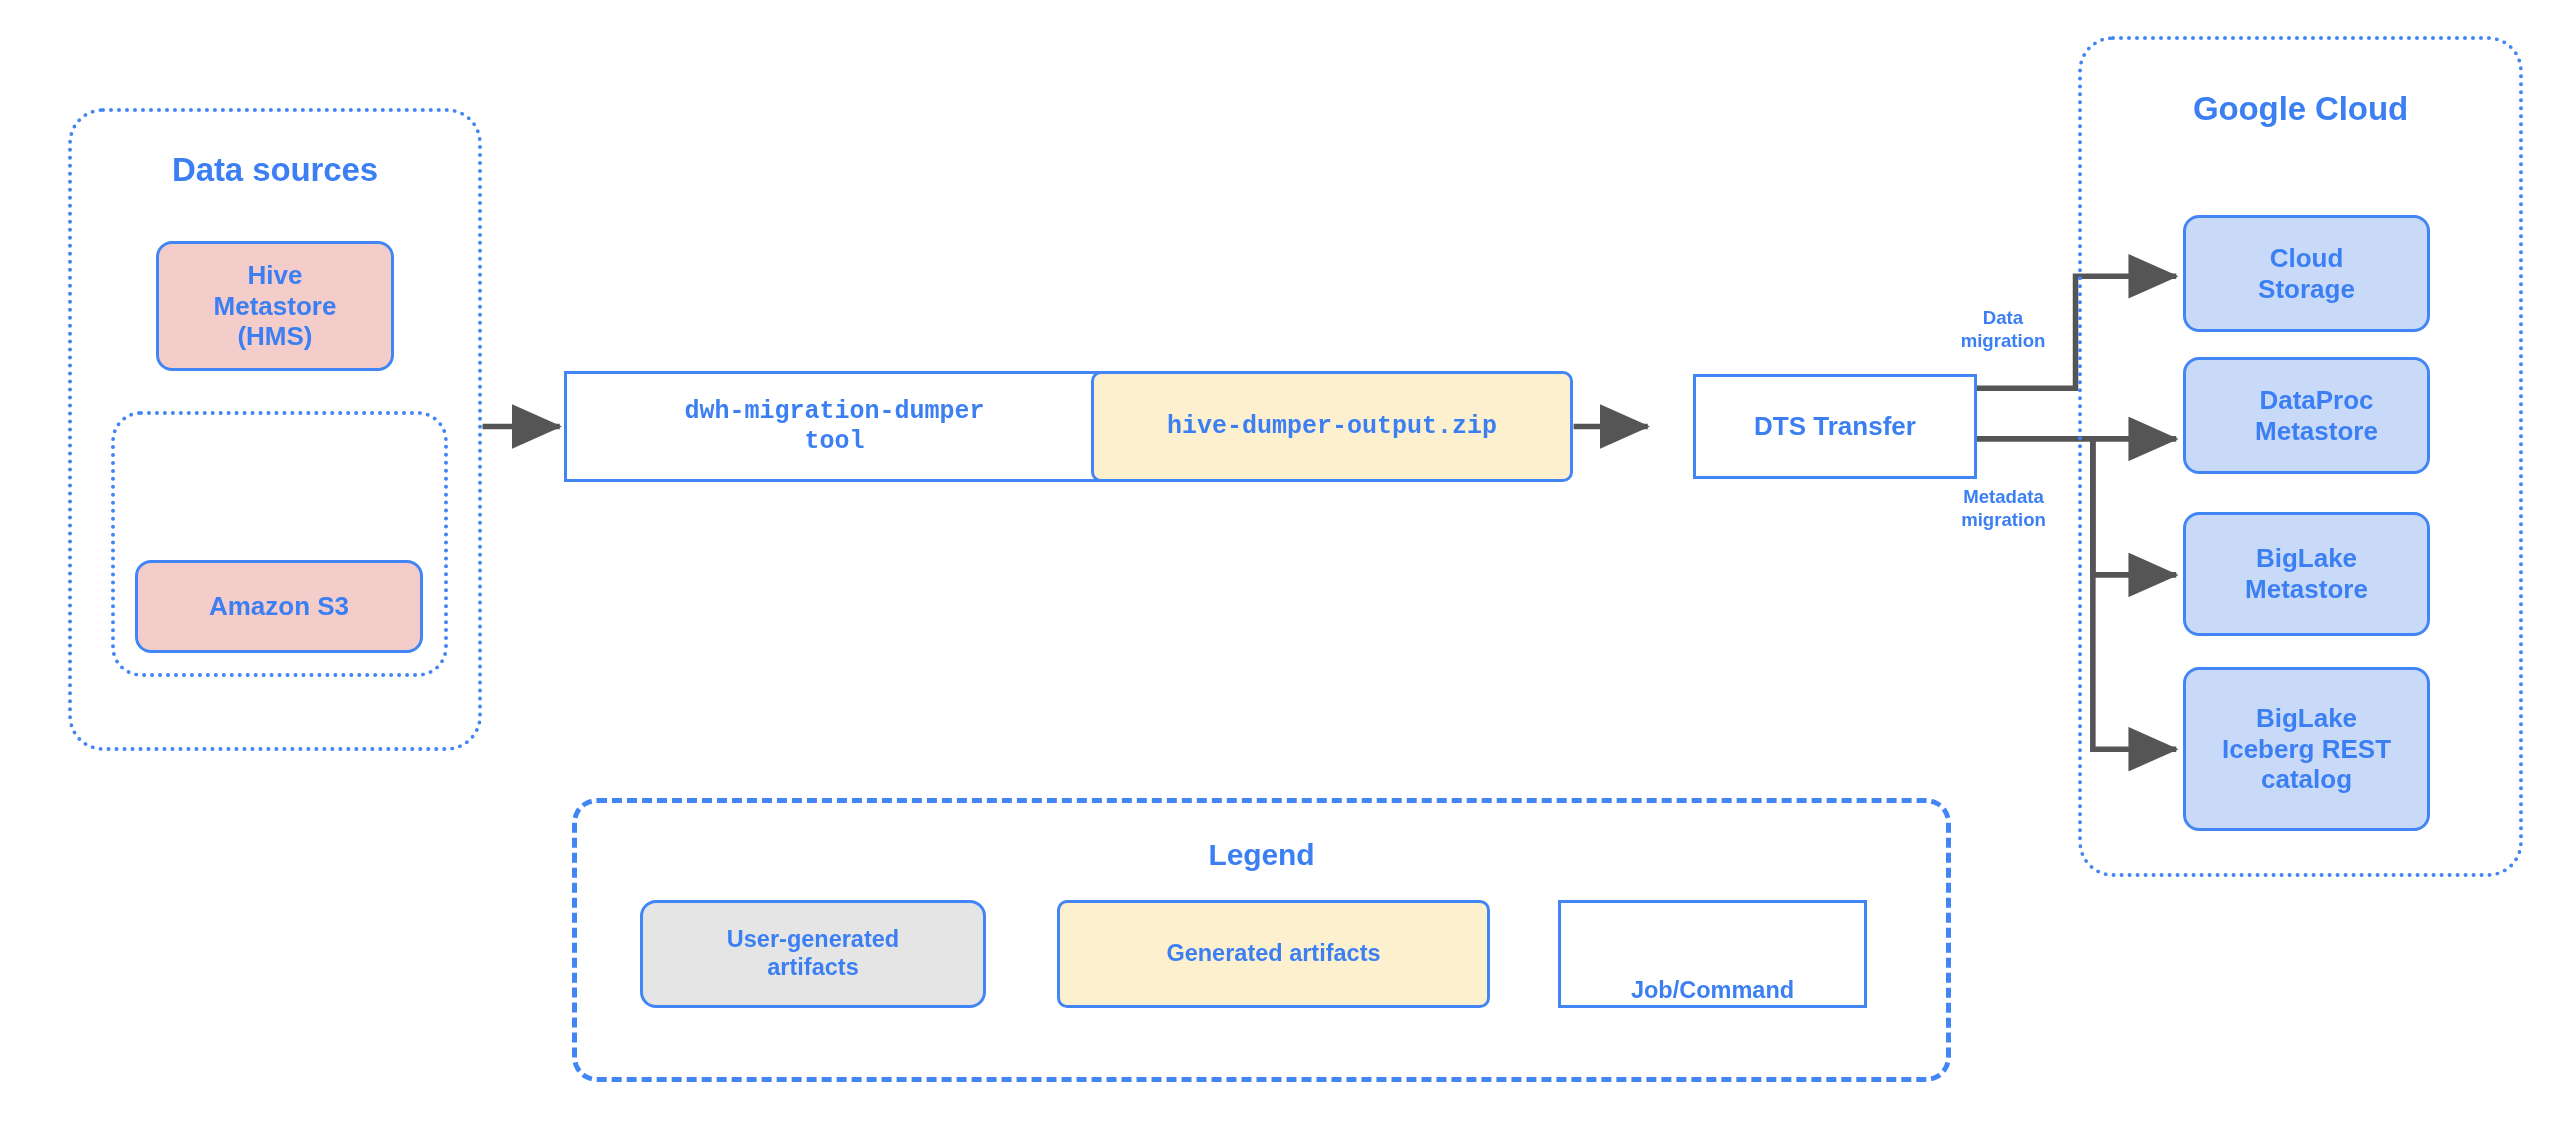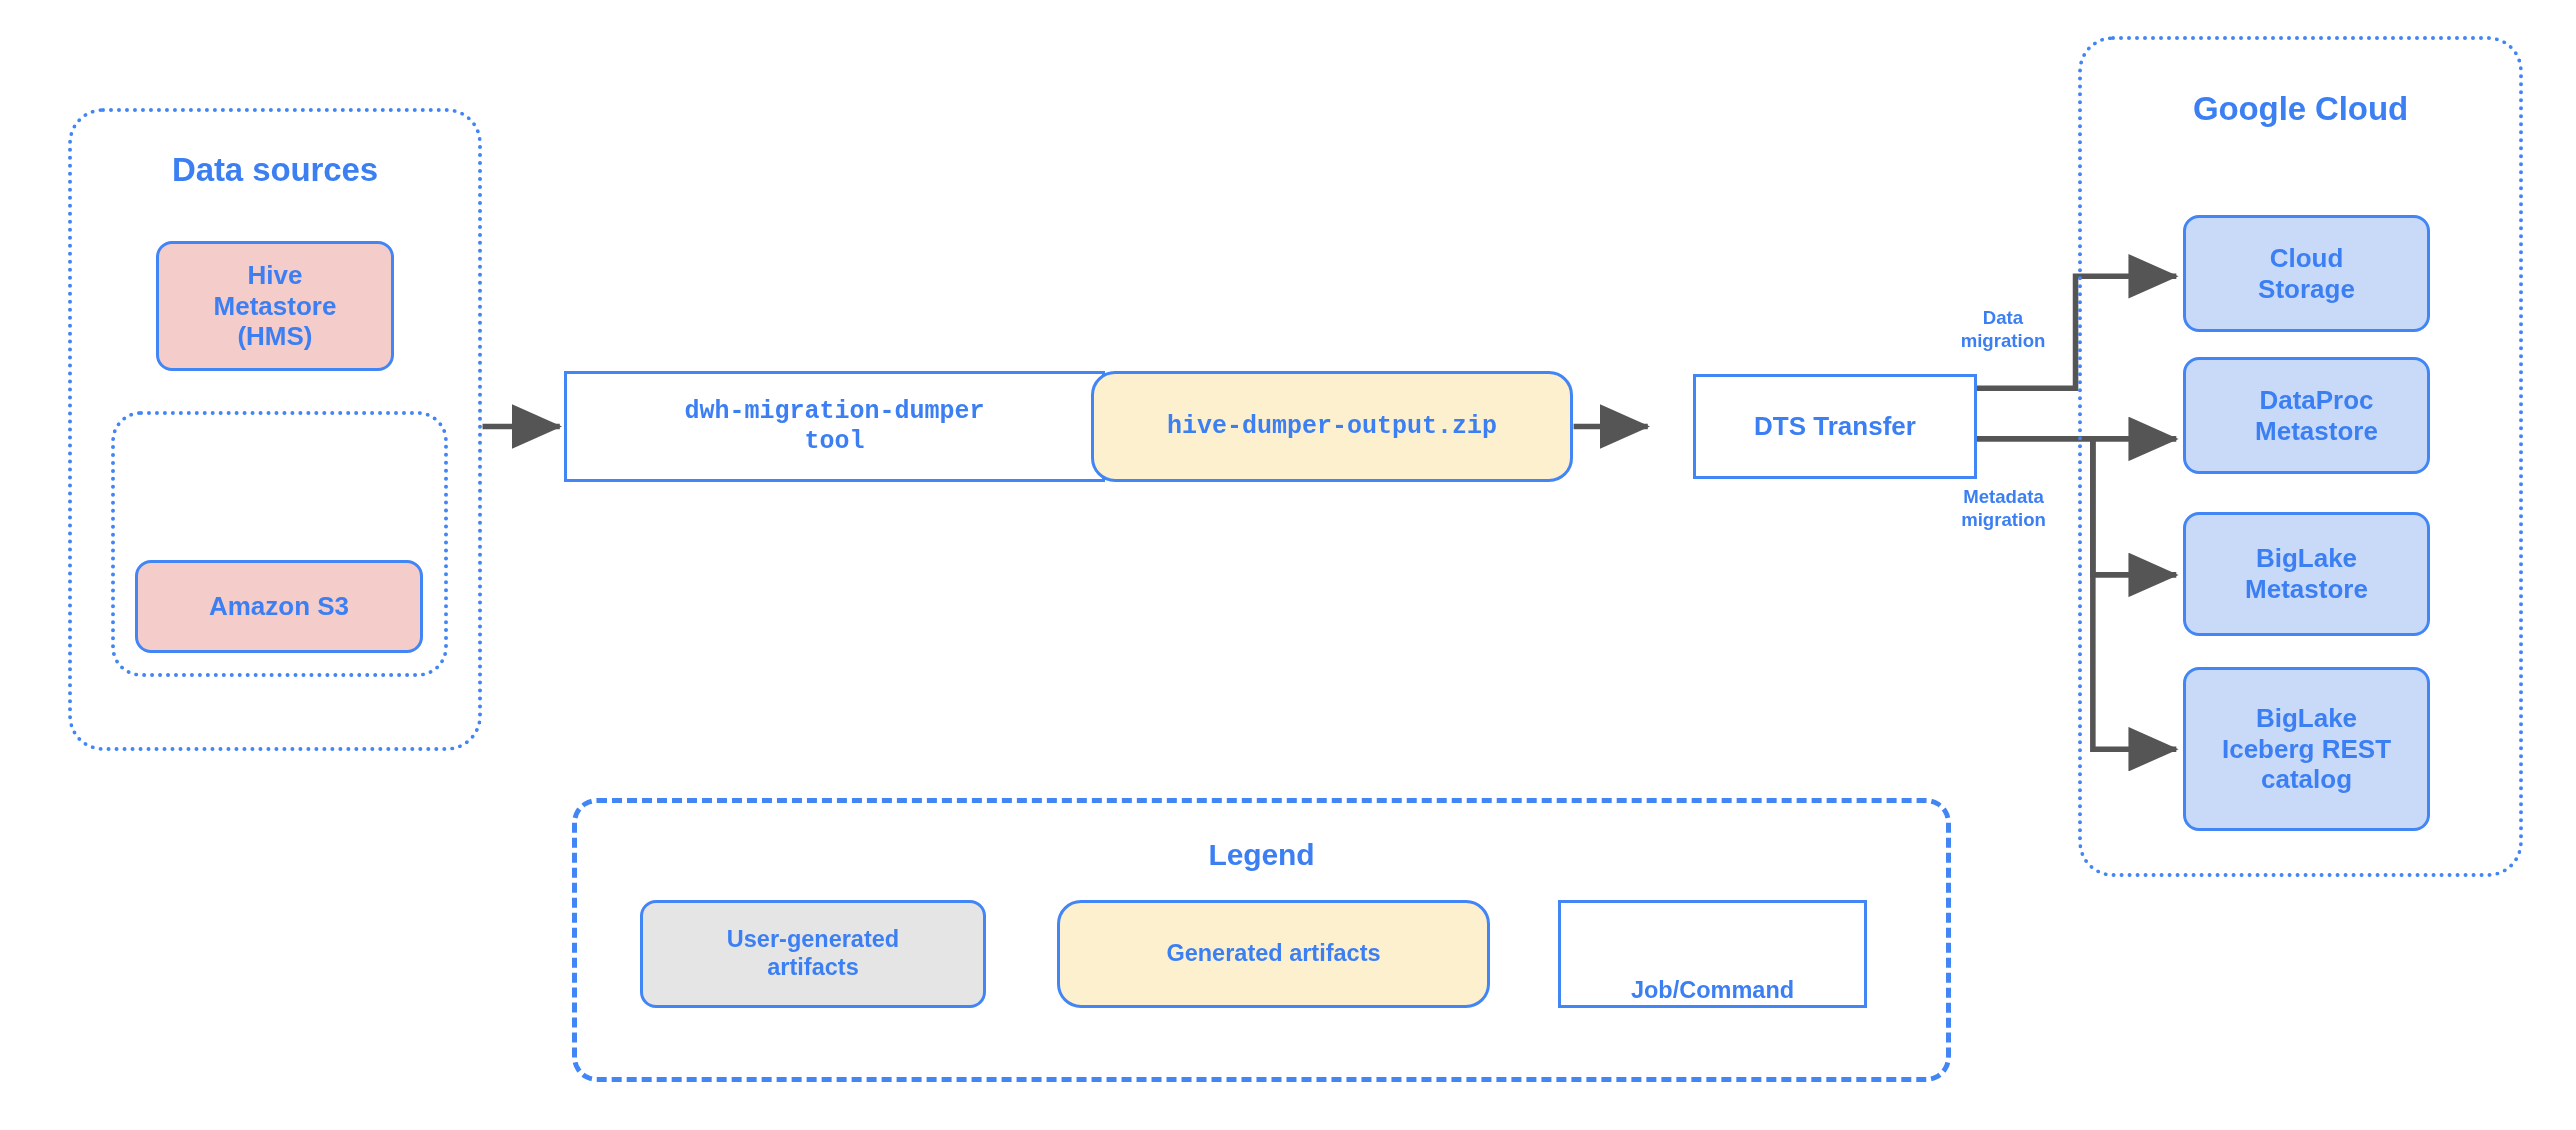--- a/index.html
+++ b/index.html
@@ -53,21 +53,21 @@
     font-weight: bold;
     line-height: 1.18;
     border: 3.1px solid #4285f4;
     box-sizing: border-box;
   }
   .node.rounded { border-radius: 16px; }
   .node.sharp   { border-radius: 0; }
   .node.pink    { background: #f4ccc9; }
   .node.lblue   { background: #c9daf8; }
   .node.white   { background: #ffffff; }
-  .node.yellow  { background: #fdf0cf; border-radius: 24px; }
+  .node.yellow  { background: #fdf0cf; border-radius: 10px; }
   .node.green   { background: #e5e5e5; border-radius: 16px; }
   .node.mono {
     font-family: "Liberation Mono", monospace;
     font-weight: bold;
     letter-spacing: 0px;
   }
 
   
   .edge-label {
     position: absolute;

